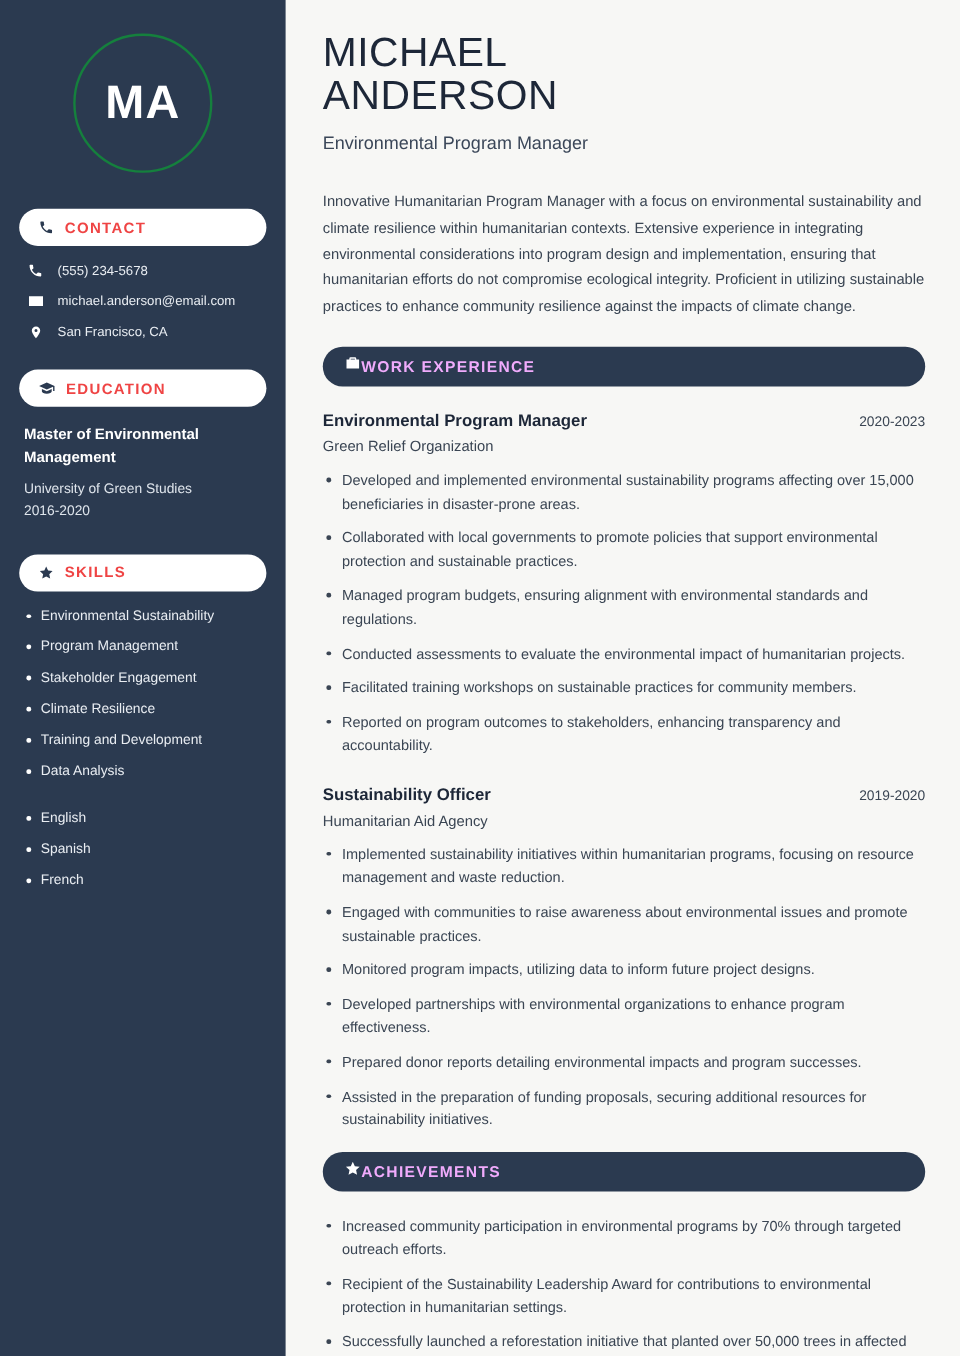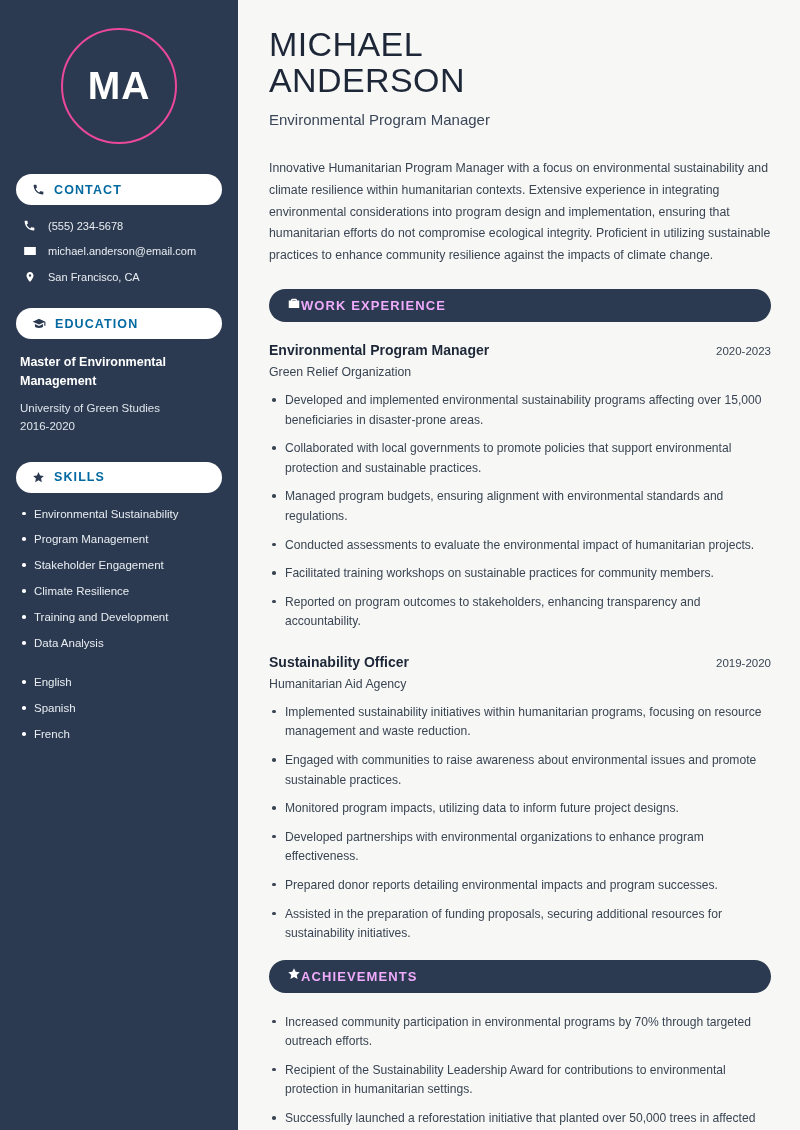--- a/index.html
+++ b/index.html
@@ -30,33 +30,33 @@
   .monogram-wrap {
     display: flex;
     justify-content: center;
     margin-top: 28px;
     margin-bottom: 30px;
   }
   .monogram {
     width: 116px;
     height: 116px;
     border-radius: 50%;
-    border: 2px solid #ec4899;
+    border: 2px solid #15803d;
     display: flex;
     align-items: center;
     justify-content: center;
     font-size: 39px;
     font-weight: bold;
     letter-spacing: 1px;
     color: #ffffff;
   }
 
   .pill {
     background: #ffffff;
-    color: #0369a1;
+    color: #ef4444;
     border-radius: 20px;
     height: 31px;
     display: flex;
     align-items: center;
     gap: 9px;
     padding: 0 16px;
     margin-bottom: 14px;
   }
   .pill .pill-label {
     font-size: 12.5px;

